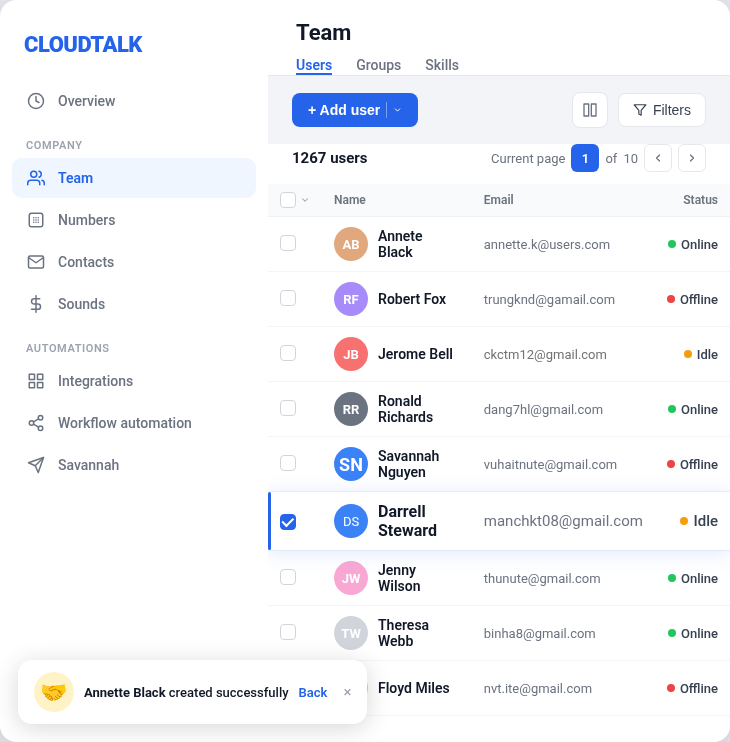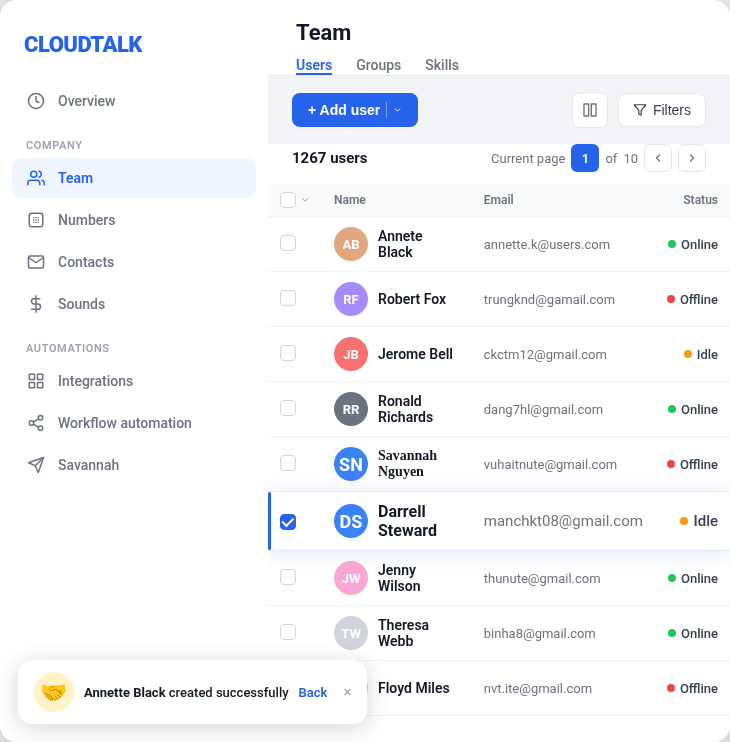--- a/index.html
+++ b/index.html
@@ -656,39 +656,39 @@
               <tr class="user-row">
       <td style="position:relative;">
         
         <div class="cb "></div>
       </td>
       <td>
         <div class="user-cell">
           <div class="avatar" style="background:#3b82f6;font-size:18px;font-weight:700;color:#fff;">
             SN
           </div>
-          <span class="user-name" style="font-size:14px;font-weight:600;font-family:Liberation Serif, serif;">Savannah Nguyen</span>
+          <span class="user-name" style="font-size:14px;font-weight:600;">Savannah Nguyen</span>
         </div>
       </td>
       <td style="color:#6b7280;font-size:13px;">vuhaitnute@gmail.com</td>
       <td style="text-align:right;">
         <div class="status-badge" style="justify-content:flex-end;font-size:13px;">
           <div class="status-dot dot-offline"></div>
           <span>Offline</span>
         </div>
       </td>
     </tr>
               <tr class="user-row highlighted selected" style="position: relative; box-shadow: rgba(37, 99, 235, 0.15) 0px 2px 20px;">
       <td style="position:relative;">
         <div style="position:absolute;left:0;top:0;bottom:0;width:3px;background:#2563eb;border-radius:2px;"></div>
         <div class="cb checked"></div>
       </td>
       <td>
         <div class="user-cell">
-          <div class="avatar" style="background:#3b82f6;font-size:18px;font-weight:700;color:#fff;">
+          <div class="avatar" style="background:#3b82f6;font-size:13px;font-weight:400;color:#fff;">
             DS
           </div>
           <span class="user-name" style="font-size:16px;font-weight:700;">Darrell Steward</span>
         </div>
       </td>
       <td style="color:#6b7280;font-size:15px;">manchkt08@gmail.com</td>
       <td style="text-align:right;">
         <div class="status-badge" style="justify-content:flex-end;font-size:15px;">
           <div class="status-dot dot-idle"></div>
           <span>Idle</span>

